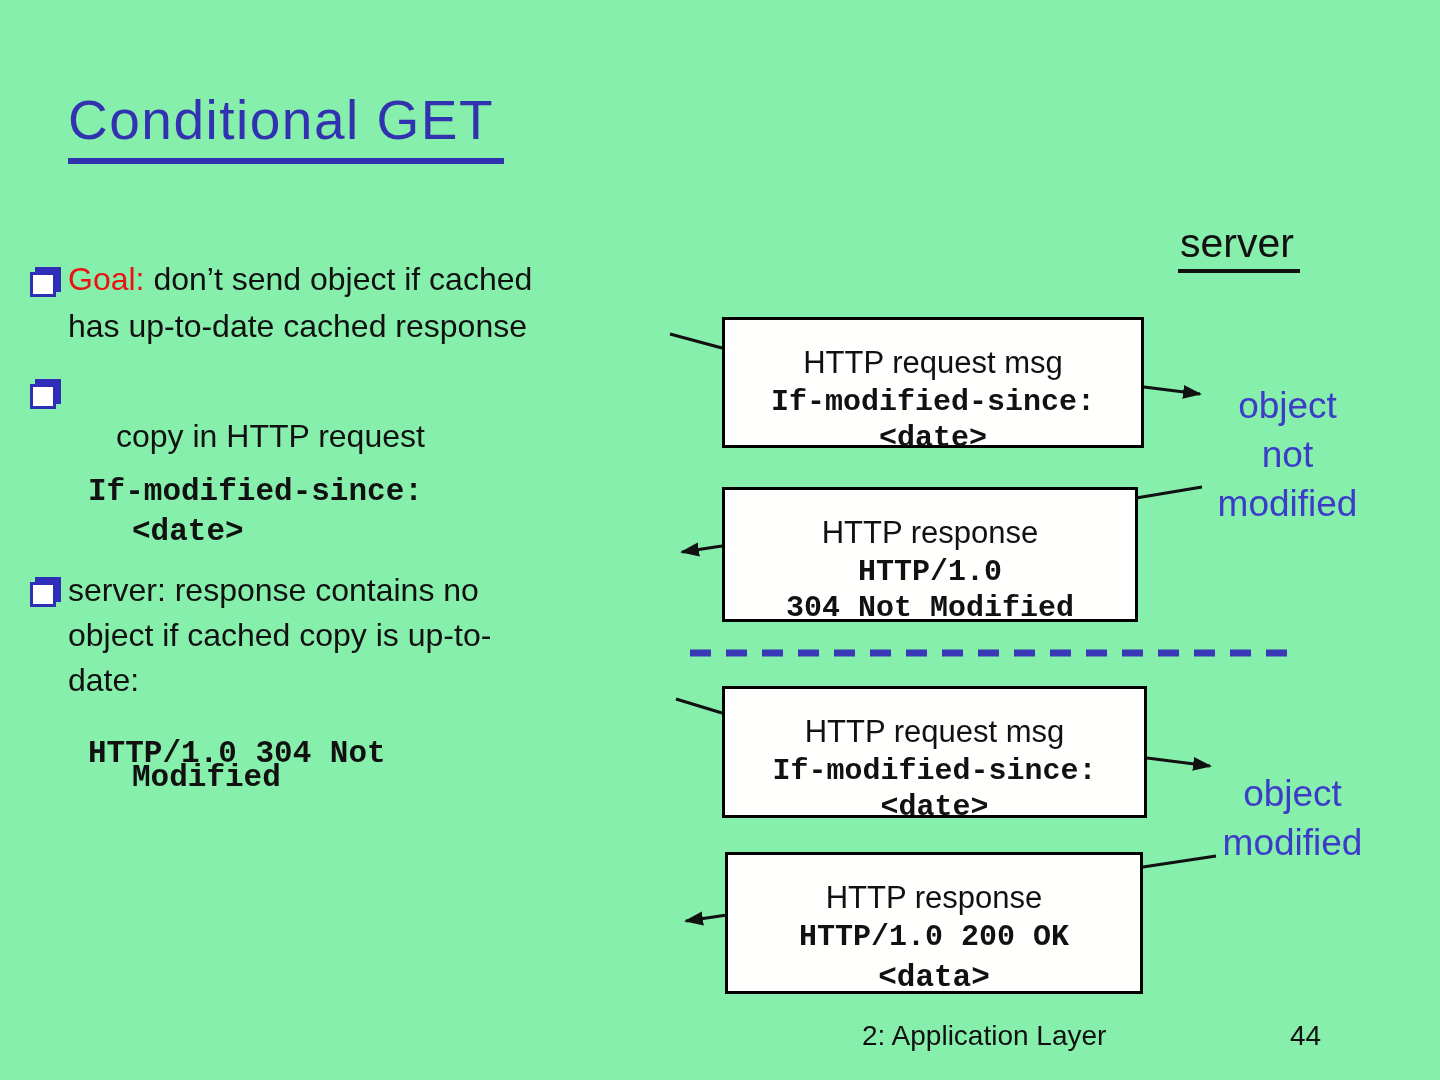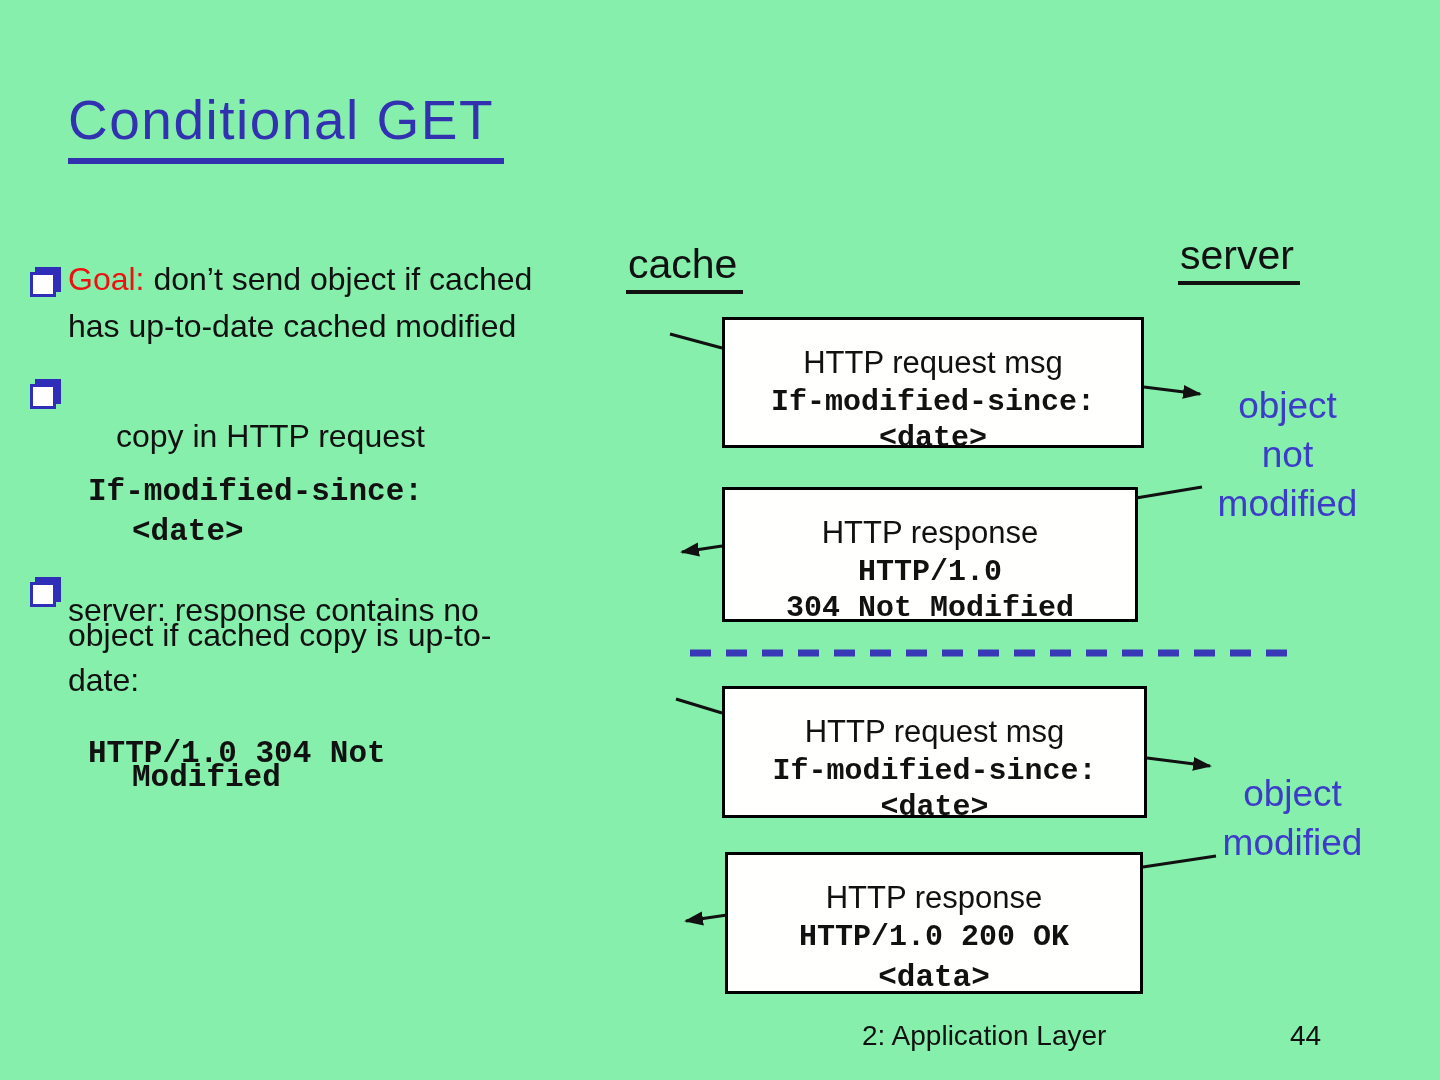--- a/index.html
+++ b/index.html
@@ -50,34 +50,33 @@
 
 <div class="slide">
 
   <h1 class="title">Conditional GET</h1>
 
   <span class="bullet-glyph" style="left:30px; top:272px;"></span>
   <span class="bullet-glyph" style="left:30px; top:384px;"></span>
   <span class="bullet-glyph" style="left:30px; top:582px;"></span>
 
   <div class="tline" style="left:68px; top:261px;"><span class="red">Goal:</span><span> don’t send object if cached</span></div>
-  <div class="tline" style="left:68px; top:308px;">has up-to-date cached modified</div>
+  <div class="tline" style="left:68px; top:308px;">has up-to-date cached response</div>
 
   <div class="tline" style="left:68px; top:418px;margin-left:48px;">copy in HTTP request</div>
   <div class="codeline" style="left:88px; top:474px;">If-modified-since:</div>
   <div class="codeline" style="left:132px; top:514px;">&lt;date&gt;</div>
 
-  <div class="tline" style="left:68px; top:572px;margin-top:20px;">server: response contains no</div>
+  <div class="tline" style="left:68px; top:572px;">server: response contains no</div>
   <div class="tline" style="left:68px; top:617px;">object if cached copy is up-to-</div>
   <div class="tline" style="left:68px; top:662px;">date:</div>
   <div class="codeline" style="left:88px; top:736px;">HTTP/1.0 304 Not</div>
   <div class="codeline" style="left:132px; top:760px;">Modified</div>
 
-  <div class="actor" style="left:626px; top:241px;">cache</div>
-  <div class="actor" style="left:1178px; top:232px;">server</div>
+  <div class="actor" style="left:1178px; top:220px;">server</div>
 
   <div class="msgbox" style="left:722px; top:317px; width:422px; height:131px;">
     <div class="box-title">HTTP request msg</div>
     <div class="box-code">If-modified-since:</div>
     <div class="box-code">&lt;date&gt;</div>
   </div>
 
   <div class="msgbox" style="left:722px; top:487px; width:416px; height:135px;">
     <div class="box-title">HTTP response</div>
     <div class="box-code">HTTP/1.0</div>

